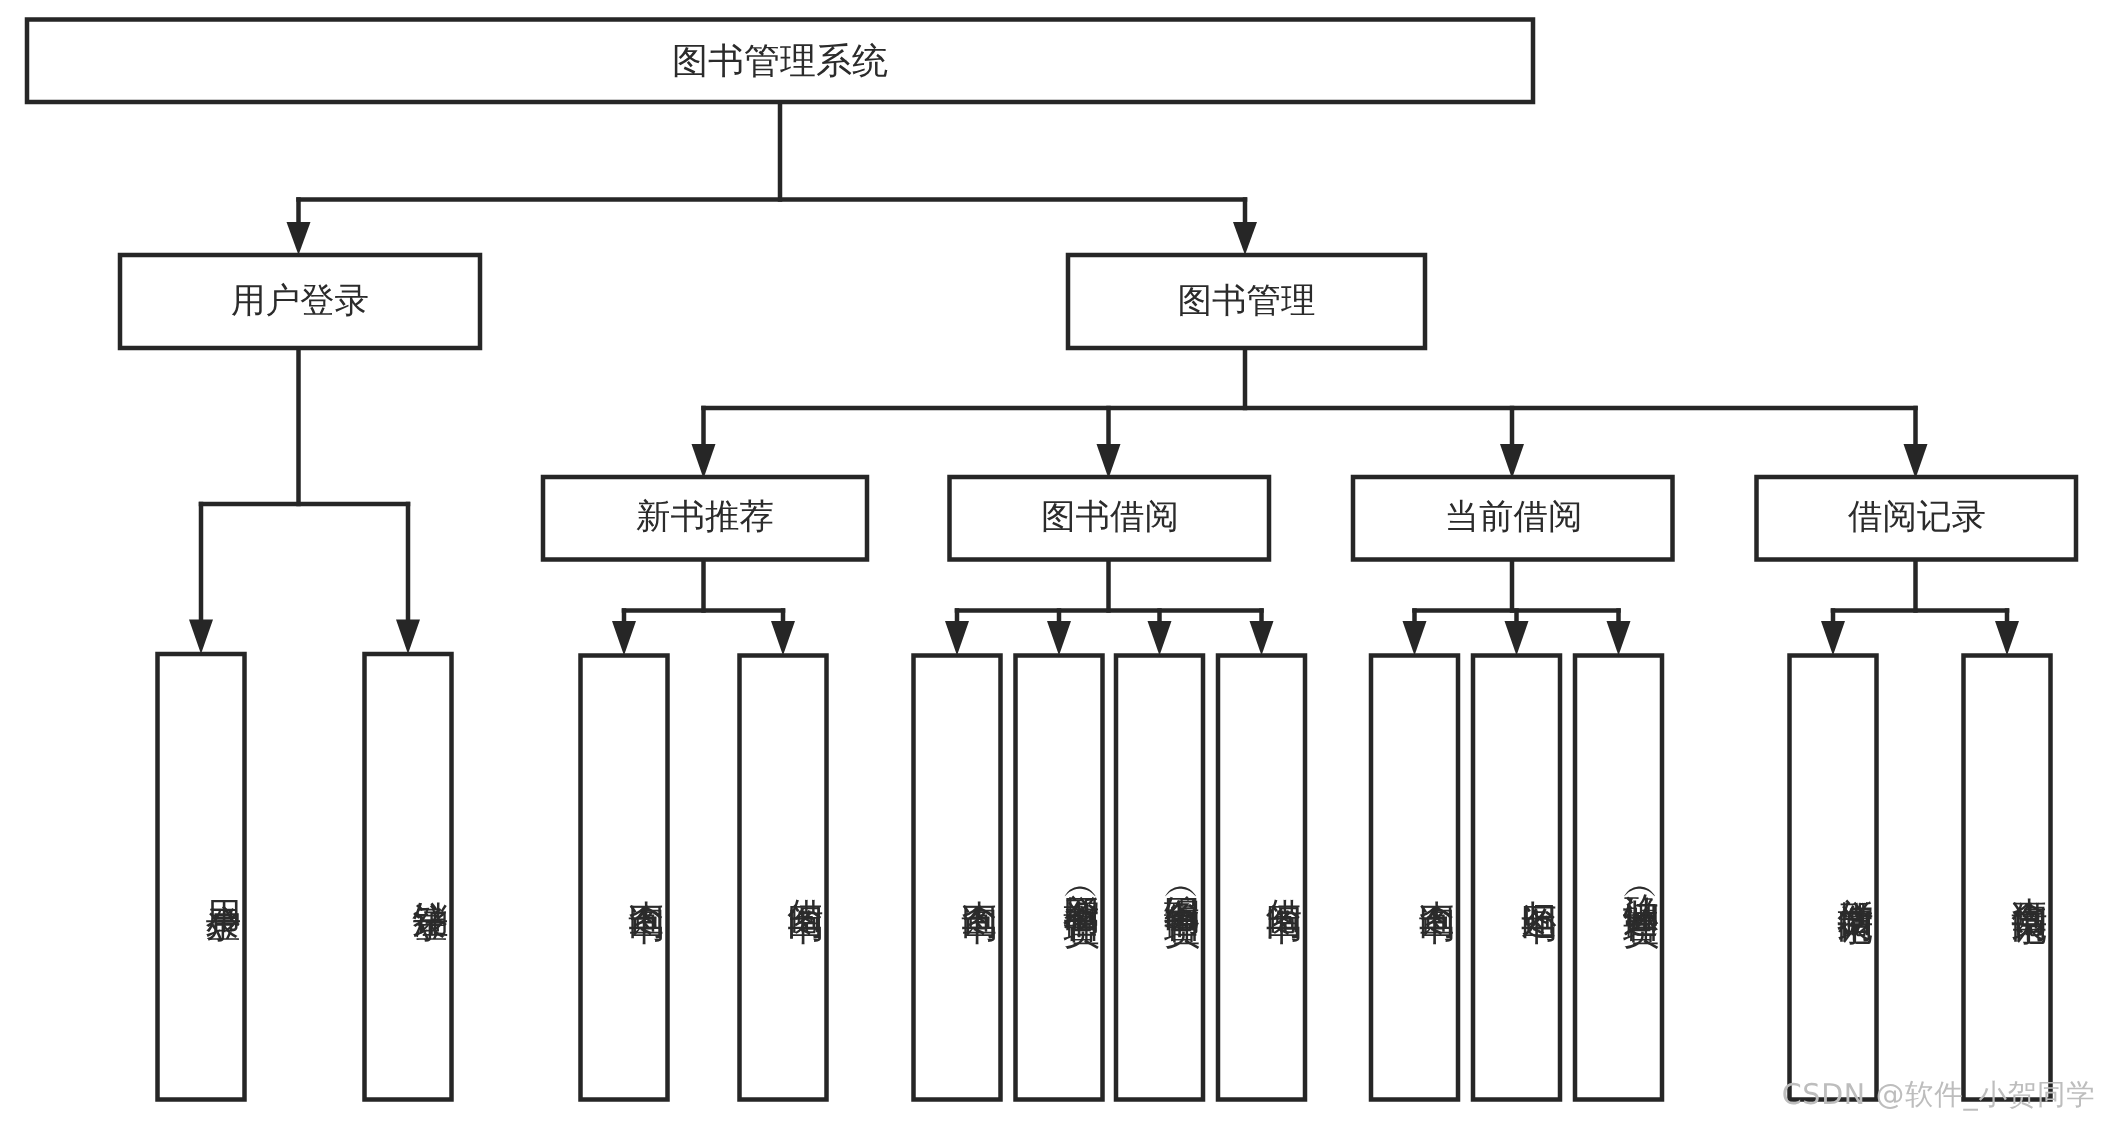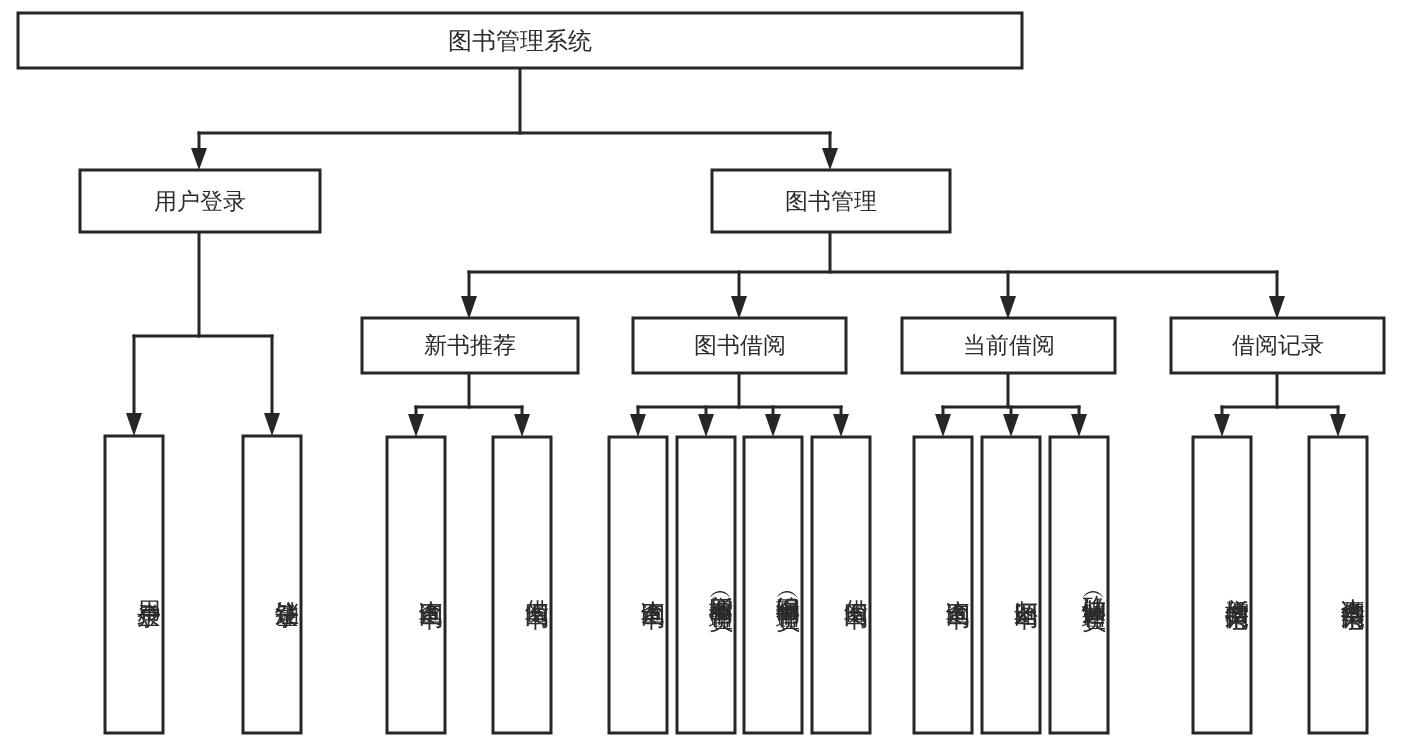--- a/index.html
+++ b/index.html
@@ -204,13 +204,14 @@
   <div class="leaf-label" style="left:744px; top:437px; width:58px; height:296px;">编辑图书（管理员）</div>
   <div class="leaf-label" style="left:812px; top:437px; width:58px; height:296px;">借阅图书</div>
 
   <div class="leaf-label" style="left:914px; top:437px; width:58px; height:296px;">查询图书</div>
   <div class="leaf-label" style="left:982px; top:437px; width:58px; height:296px;">归还图书</div>
   <div class="leaf-label" style="left:1050px; top:437px; width:58px; height:296px;">确认归还（管理员）</div>
 
   <div class="leaf-label" style="left:1193px; top:437px; width:58px; height:296px;">新增借阅记录</div>
   <div class="leaf-label" style="left:1309px; top:437px; width:58px; height:296px;">查询借阅记录</div>
 
+  <div class="watermark">CSDN @软件_小贺同学</div>
 </div>
 
 </body></html>

